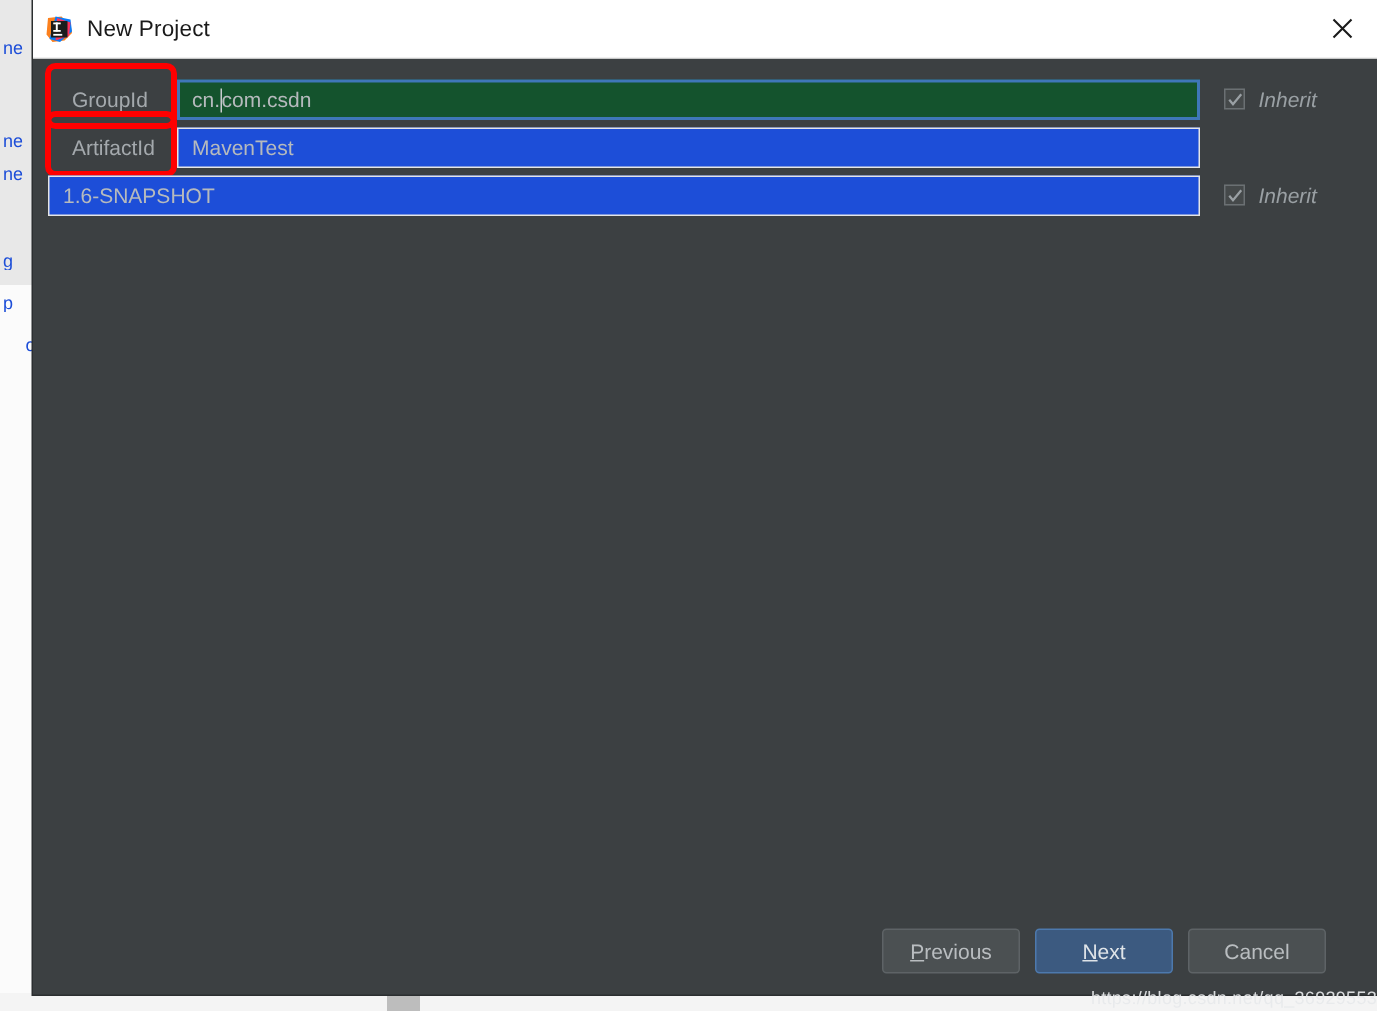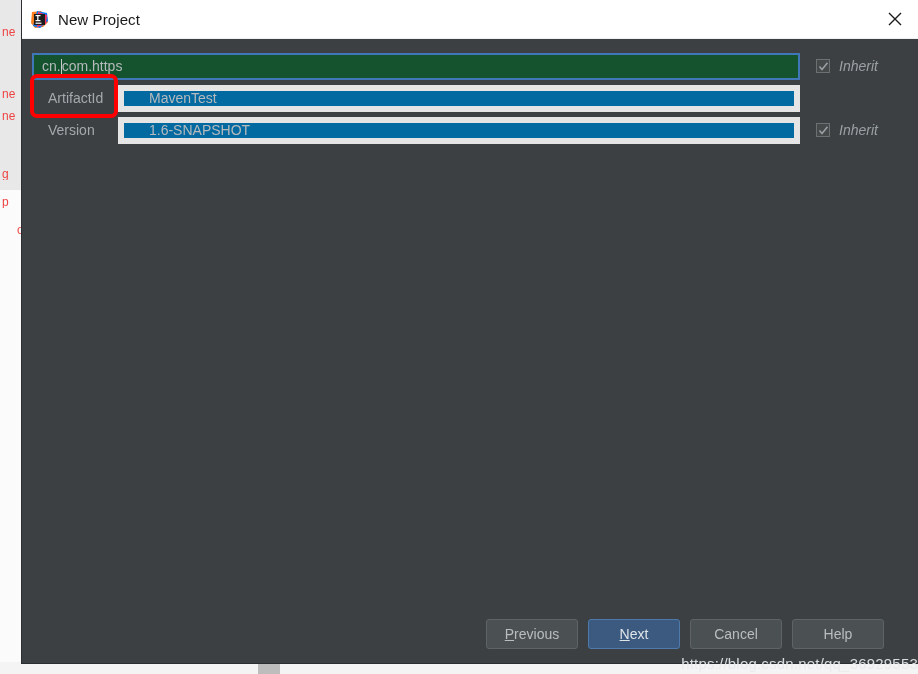--- a/index.html
+++ b/index.html
@@ -32,21 +32,21 @@
   .bg-left-strip2 {
     position: absolute;
     left: 0; top: 190px;
     width: 22px; height: 484px;
     background: #fbfbfb;
     border-right: 1px solid #d4d4d4;
   }
   .bg-frag {
     position: absolute;
     font-size: 12px;
-    color: #ef4444;
+    color: #1d4ed8;
     line-height: 1;
     white-space: nowrap;
     overflow: hidden;
     text-align: center;
   }
   .bg-frag.cjk {
     font-size: 13px;
     writing-mode: vertical-rl;
   }
   .bg-right-strip {
@@ -163,26 +163,26 @@
     left: -2px; top: -9px;
     width: 88px; height: 44px;
     border: 4px solid #ff0000;
     border-radius: 7px;
     box-sizing: border-box;
     pointer-events: none;
   }
   .field-input {
     flex: 1 1 auto;
     height: 27px;
-    background: #0369a1;
-    border: 6px solid #e5e5e5;
-    box-sizing: border-box;
-    display: flex;
-    align-items: center;
-    padding-left: 25px;
+    background: #1d4ed8;
+    border: 1px solid #e5e5e5;
+    box-sizing: border-box;
+    display: flex;
+    align-items: center;
+    padding-left: 9px;
     font-size: 14px;
     color: #b6babd;
     position: relative;
   }
   .field-input.focused {
     border: 2px solid #3f77b8;
     background: #14532d;
     padding-left: 8px;
   }
   .caret {
@@ -256,21 +256,21 @@
     color: #dfe4e8;
   }
   .btn .mnemonic {
     text-decoration: underline;
   }
 
   
   .watermark {
     position: absolute;
     right: 0; bottom: 2px;
-    font-size: 15px;
+    font-size: 12px;
     color: #e8eaec;
     letter-spacing: .2px;
     white-space: nowrap;
     opacity: .92;
   }
 </style>
 </head>
 <body>
 
 <div class="bg-root">
@@ -318,24 +318,27 @@
         </svg>
       </span>
     </div>
   </div>
 
   <div class="dialog-body">
 
     <div class="form">
 
       <div class="form-row">
+        <div class="label-wrap boxed">
+          <div class="field-label">GroupId</div>
+        </div>
         <div class="field-input focused">
           <span>cn.</span>
             <span class="caret"></span>
-            <span>com.https</span>
+            <span>com.csdn</span>
         </div>
         <div class="inherit-cell">
           <span class="checkbox">
             <svg width="11" height="11" viewBox="0 0 11 11">
               <path d="M1.5 5.5 L4 8.5 L9.5 1.8" stroke="#9aa0a4" stroke-width="1.5" fill="none"></path>
             </svg>
           </span>
           <span class="inherit-label">Inherit</span>
         </div>
       </div>
@@ -344,23 +347,20 @@
         <div class="label-wrap boxed">
           <div class="field-label">ArtifactId</div>
         </div>
         <div class="field-input">
           <span>MavenTest</span>
         </div>
         <div class="inherit-spacer"></div>
       </div>
 
       <div class="form-row">
-        <div class="label-wrap">
-          <div class="field-label">Version</div>
-        </div>
         <div class="field-input">
           <span>1.6-SNAPSHOT</span>
         </div>
         <div class="inherit-cell">
           <span class="checkbox">
             <svg width="11" height="11" viewBox="0 0 11 11">
               <path d="M1.5 5.5 L4 8.5 L9.5 1.8" stroke="#9aa0a4" stroke-width="1.5" fill="none"></path>
             </svg>
           </span>
           <span class="inherit-label">Inherit</span>
@@ -374,21 +374,18 @@
           <span class="mnemonic">P</span>
           <span>revious</span>
         </div>
       <div class="btn primary">
           <span class="mnemonic">N</span>
           <span>ext</span>
         </div>
       <div class="btn">
           <span>Cancel</span>
         </div>
-      <div class="btn">
-          <span>Help</span>
-        </div>
     </div>
 
   </div>
 </div>
 
 <div class="watermark">https://blog.csdn.net/qq_36929553</div>
 
 </body></html>

